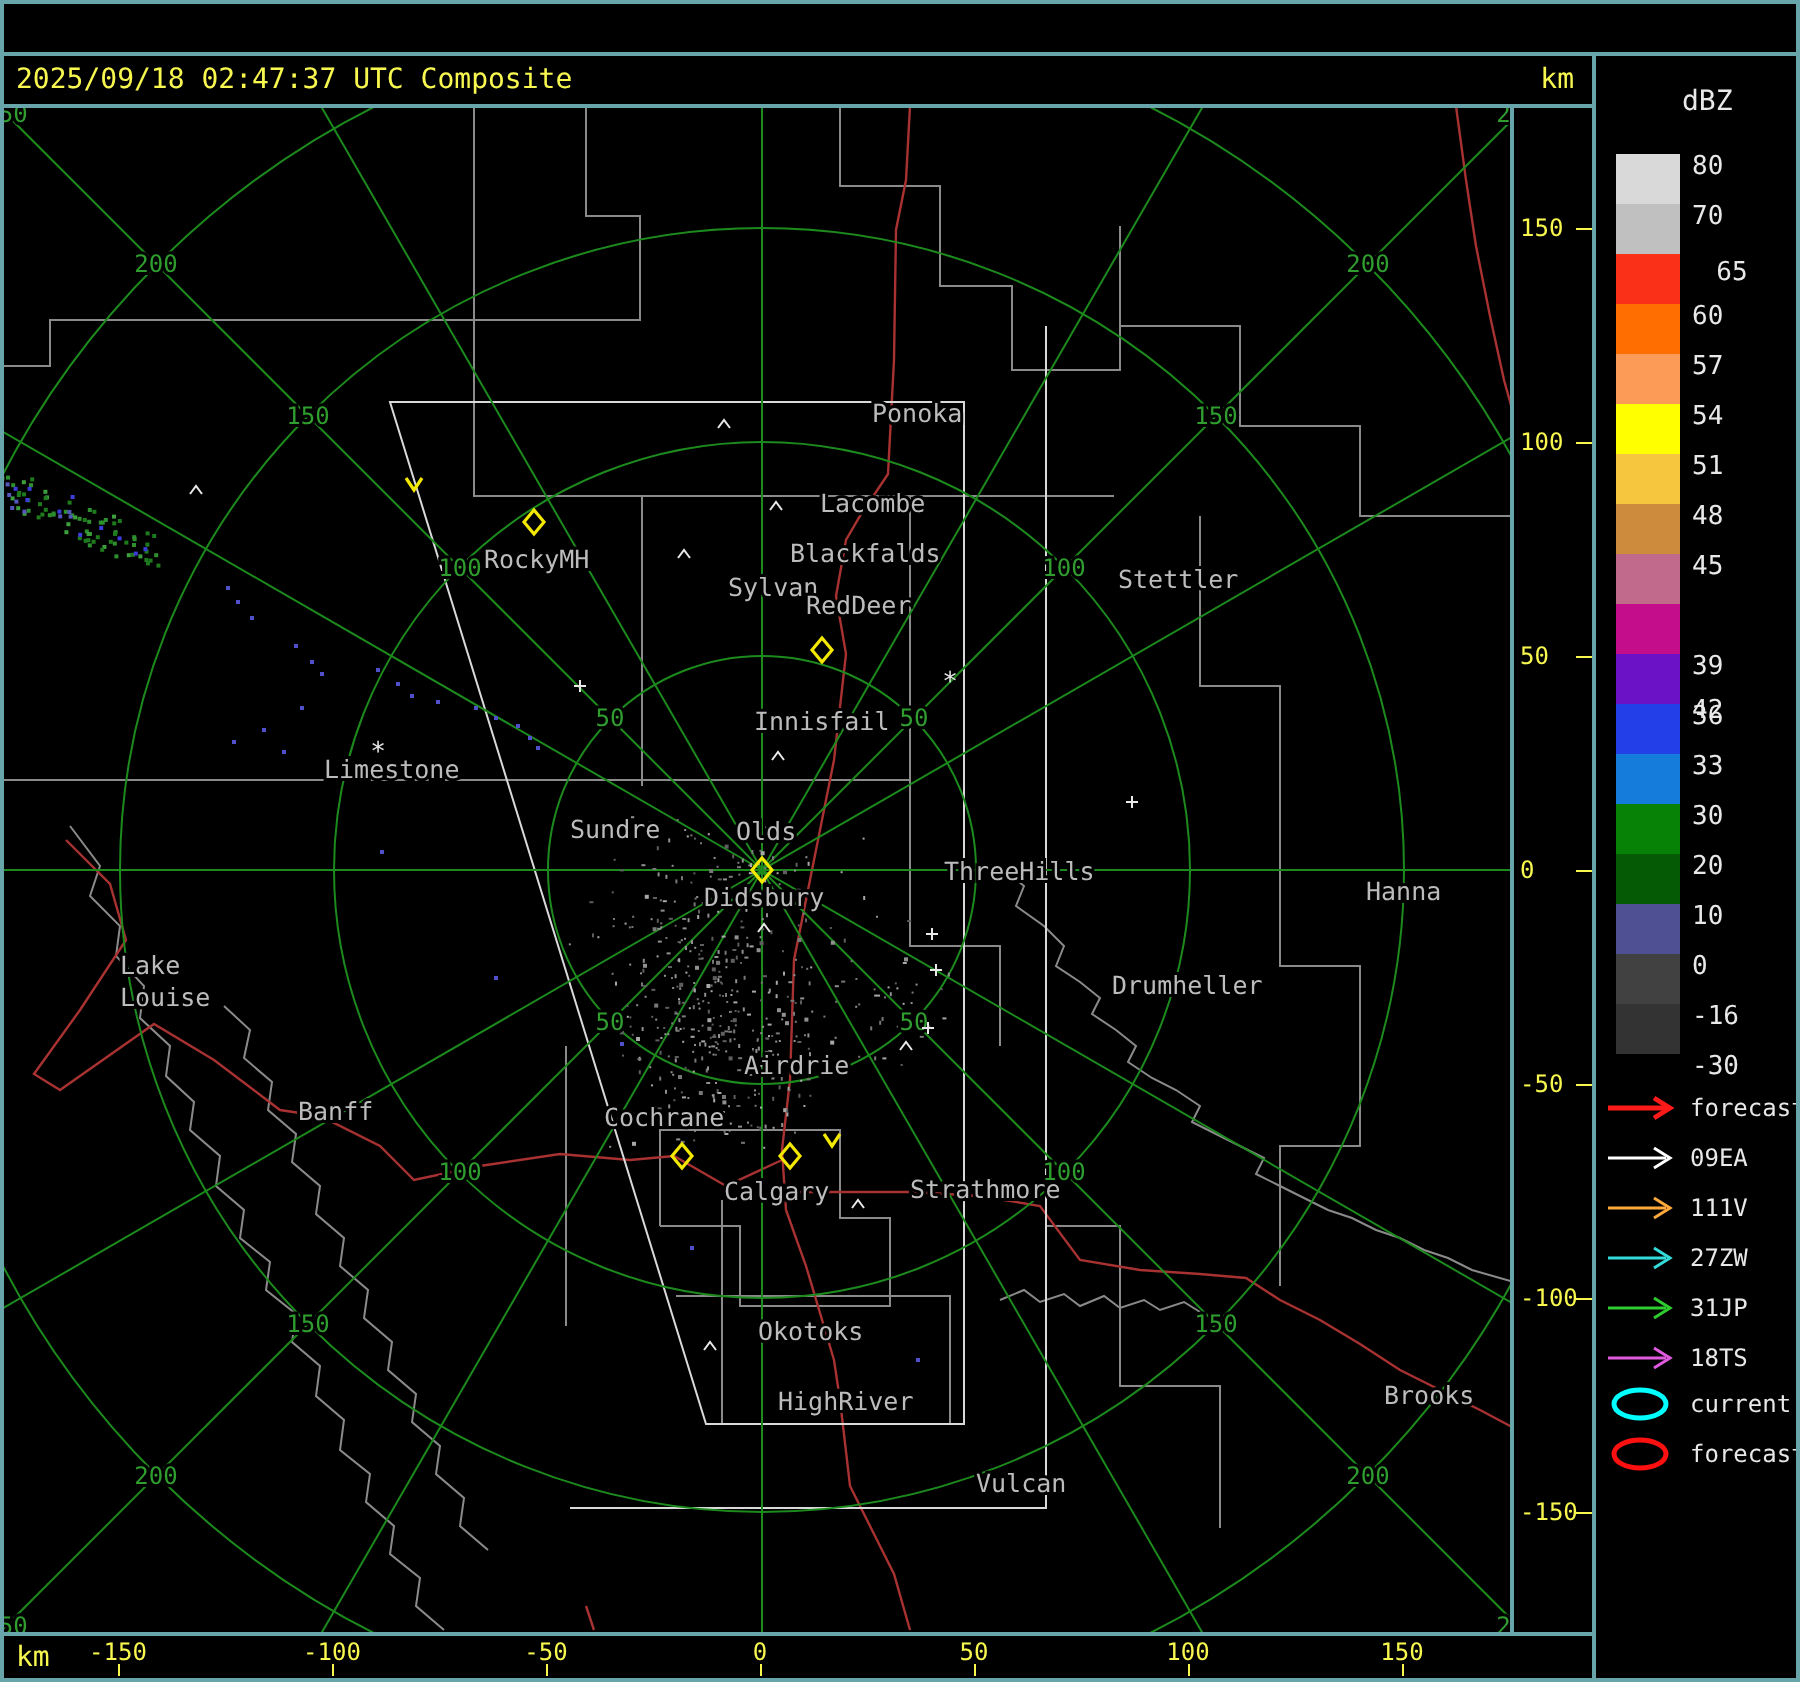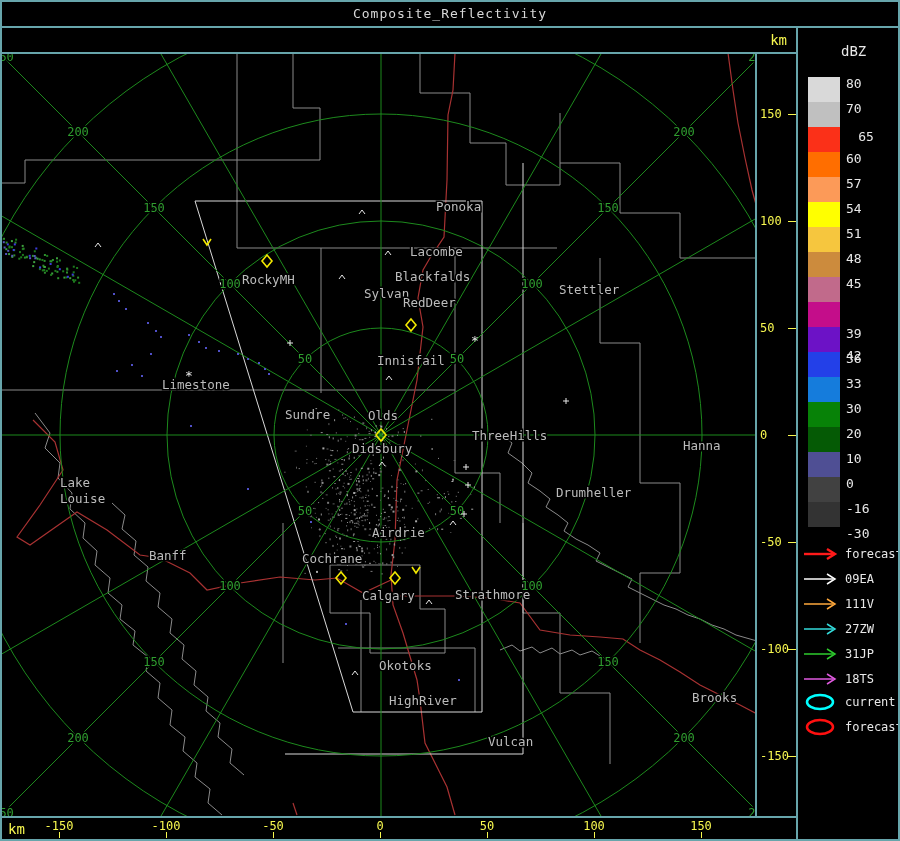--- a/index.html
+++ b/index.html
@@ -26,25 +26,23 @@
               color:#e8e8e8;font-size:13px;}
   .leg-row{position:absolute;left:6px;width:95px;height:20px;display:flex;align-items:center;}
   .leg-row svg{flex:0 0 auto;}
   .leg-label{color:#e8e8e8;font-size:12px;margin-left:4px;}
 </style>
 </head>
 <body>
 
 <div id="stage">
 
-  <div id="titlebar">
-    <span>Composite_Reflectivity</span>
-  </div>
 
   <div id="daterow">
+    <span id="timestamp">2025/09/18 02:47:37 UTC Composite</span>
     <span id="km-top">km</span>
   </div>
 
   <svg id="map" viewBox="0 0 757 764" width="757" height="764" xmlns="http://www.w3.org/2000/svg">
       <g>
         <path d="M0,130 L25,130 L25,107 L237,107 L237,0" fill="none" stroke="#8a8a8a" stroke-width="1"></path>
         <path d="M237,107 L237,195 L293,195" fill="none" stroke="#8a8a8a" stroke-width="1"></path>
         <path d="M293,0 L293,55 L320,55 L320,107 L237,107" fill="none" stroke="#8a8a8a" stroke-width="1"></path>
         <path d="M293,195 L557,195" fill="none" stroke="#8a8a8a" stroke-width="1"></path>
         <path d="M455,195 L455,337" fill="none" stroke="#8a8a8a" stroke-width="1"></path>

